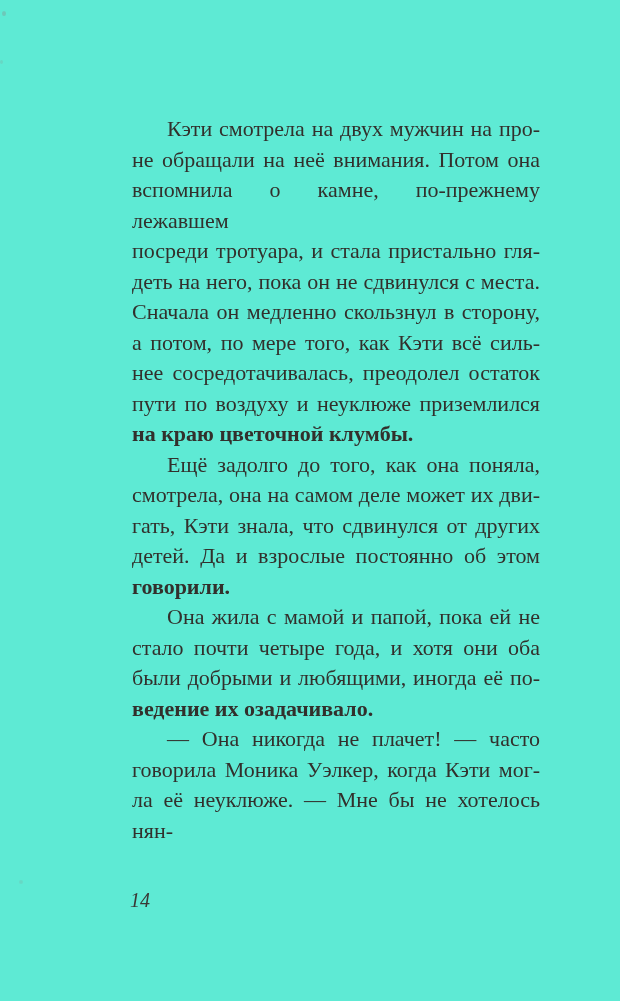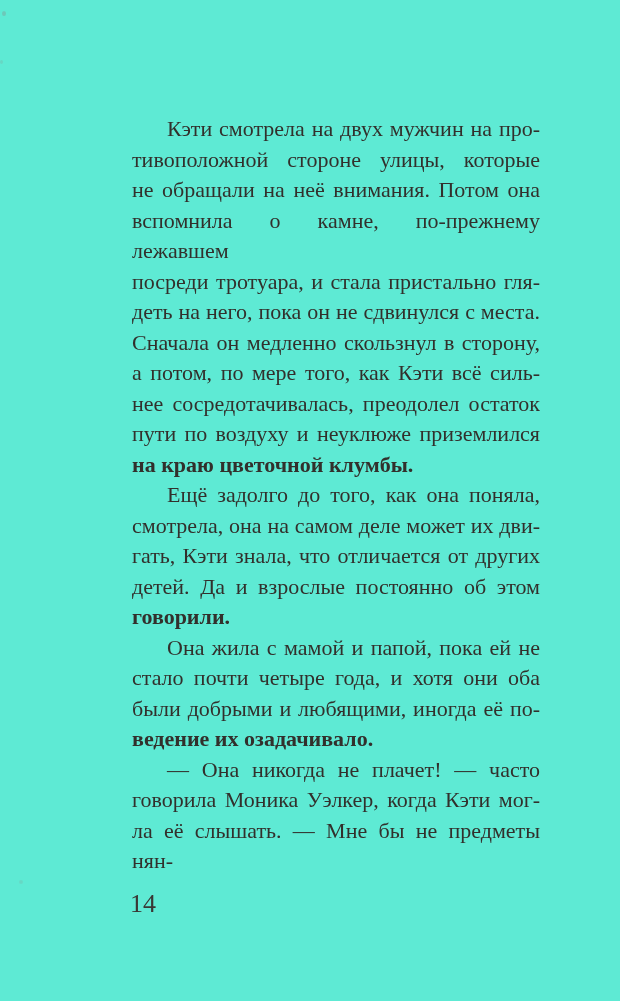--- a/index.html
+++ b/index.html
@@ -36,21 +36,22 @@
     text-indent: 35px;
   }
   .line.last {
     text-align-last: left;
     font-weight: bold;
   }
   .page-number {
     position: absolute;
     left: 130px;
     top: 889px;
-    font-size: 26px;
+    font-style: italic;
+    font-size: 20px;
     color: #3a3835;
   }
   .speck {
     position: absolute;
     border-radius: 50%;
     background: #8a8a86;
     opacity: 0.35;
   }
   .speck.s1 { left: 2px;  top: 11px;  width: 4px; height: 5px; }
   .speck.s2 { left: 0px;  top: 60px;  width: 3px; height: 4px; opacity: 0.2; }
@@ -62,50 +63,49 @@
 <div class="page">
 
   <span class="speck s1"></span>
   <span class="speck s2"></span>
   <span class="speck s3"></span>
 
   <div class="text-block">
 
     <div class="para">
       <div class="line first">Кэти смотрела на двух мужчин на про-</div>
-      <div class="line">тивоположной стороне улицы, которые</div>
       <div class="line">не обращали на неё внимания. Потом она</div>
       <div class="line">вспомнила о камне, по-прежнему лежавшем</div>
       <div class="line">посреди тротуара, и стала пристально гля-</div>
       <div class="line">деть на него, пока он не сдвинулся с места.</div>
       <div class="line">Сначала он медленно скользнул в сторону,</div>
       <div class="line">а потом, по мере того, как Кэти всё силь-</div>
       <div class="line">нее сосредотачивалась, преодолел остаток</div>
       <div class="line">пути по воздуху и неуклюже приземлился</div>
       <div class="line last">на краю цветочной клумбы.</div>
     </div>
 
     <div class="para">
       <div class="line first">Ещё задолго до того, как она поняла,</div>
       <div class="line">смотрела, она на самом деле может их дви-</div>
-      <div class="line">гать, Кэти знала, что отличается от других</div>
+      <div class="line">гать, Кэти знала, что сдвинулся от других</div>
       <div class="line">детей. Да и взрослые постоянно об этом</div>
       <div class="line last">говорили.</div>
     </div>
 
     <div class="para">
       <div class="line first">Она жила с мамой и папой, пока ей не</div>
       <div class="line">стало почти четыре года, и хотя они оба</div>
       <div class="line">были добрыми и любящими, иногда её по-</div>
       <div class="line last">ведение их озадачивало.</div>
     </div>
 
     <div class="para">
       <div class="line first">— Она никогда не плачет! — часто</div>
       <div class="line">говорила Моника Уэлкер, когда Кэти мог-</div>
-      <div class="line">ла её слышать. — Мне бы не предметы нян-</div>
+      <div class="line">ла её неуклюже. — Мне бы не хотелось нян-</div>
     </div>
 
   </div>
 
   <div class="page-number">14</div>
 
 </div>
 
 </body></html>

